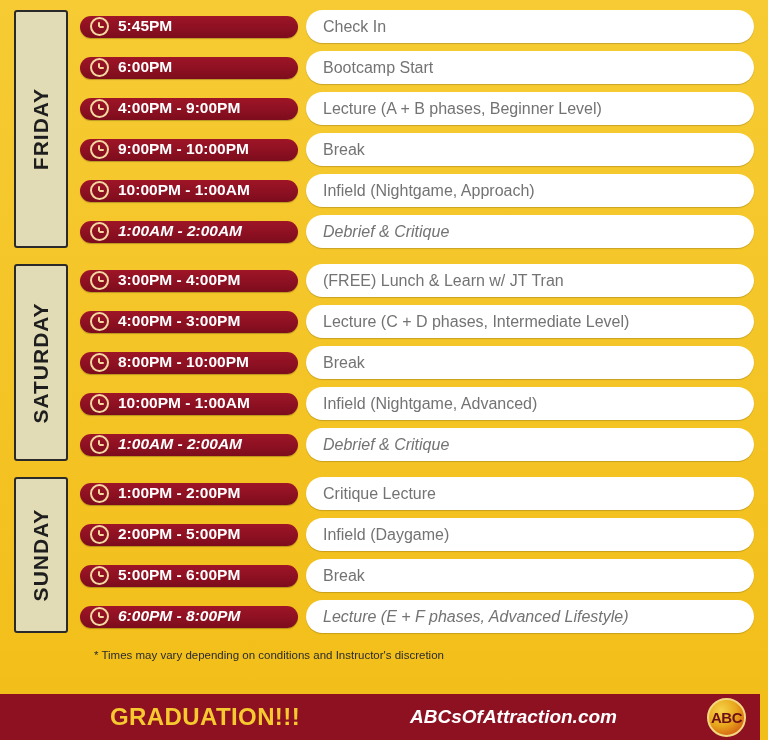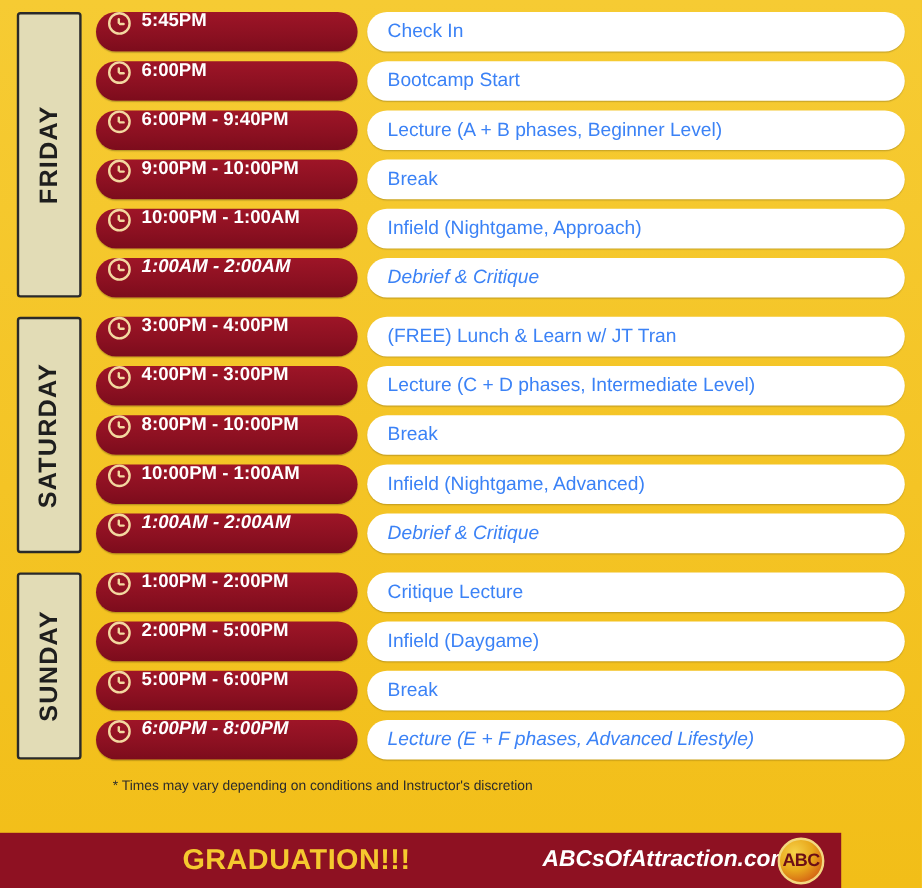--- a/index.html
+++ b/index.html
@@ -54,25 +54,25 @@
   }
   .row {
     display: flex;
     align-items: center;
     margin-bottom: 8px;
   }
   .row:last-child { margin-bottom: 0; font-style: italic; }
   .time-pill {
     width: 218px;
     min-width: 218px;
-    height: 33px;
+    height: 22px;
     background: linear-gradient(180deg, #9E1527 0%, #8B1021 60%, #7C0C1C 100%);
     border-radius: 17px;
     display: flex;
-    align-items: flex-start;
+    align-items: center;
     padding-left: 10px;
     box-sizing: border-box;
     color: #FFFFFF;
     font-weight: bold;
     font-size: 15.5px;
     box-shadow: 0 1px 1px rgba(0,0,0,0.25);
   }
   .clock-icon {
     width: 19px;
     height: 19px;
@@ -108,42 +108,41 @@
   }
   .activity {
     flex: 1;
     height: 33px;
     background: #FFFFFF;
     border-radius: 17px;
     display: flex;
     align-items: center;
     padding-left: 17px;
     box-sizing: border-box;
-    color: #3b82f6;
+    color: #737373;
     font-size: 16px;
     margin-left: 8px;
     box-shadow: 0 1px 1px rgba(0,0,0,0.18);
     overflow: hidden;
     white-space: nowrap;
   }
   .footnote {
     font-size: 11.5px;
     color: #2B2B2B;
     margin: 2px 0 0 80px;
   }
   .footer {
     position: absolute;
     left: 0;
     bottom: 0;
-    width: 701px;
+    width: 760px;
     height: 46px;
     background: #8E1122;
     display: flex;
     align-items: center;
-    justify-content: center;
   }
   .graduation {
     color: #F5C92F;
     font-weight: bold;
     font-size: 24px;
     margin-left: 110px;
     letter-spacing: 0.4px;
   }
   .site {
     color: #FFFFFF;
@@ -194,21 +193,21 @@
         <div class="time-pill">
           <span class="clock-icon"></span>
           <span class="time-text">6:00PM</span>
         </div>
         <div class="activity">Bootcamp Start</div>
       </div>
 
       <div class="row">
         <div class="time-pill">
           <span class="clock-icon"></span>
-          <span class="time-text">6:00PM - 9:40PM</span>
+          <span class="time-text">4:00PM - 9:00PM</span>
         </div>
         <div class="activity">Lecture (A + B phases, Beginner Level)</div>
       </div>
 
       <div class="row">
         <div class="time-pill">
           <span class="clock-icon"></span>
           <span class="time-text">9:00PM - 10:00PM</span>
         </div>
         <div class="activity">Break</div>

